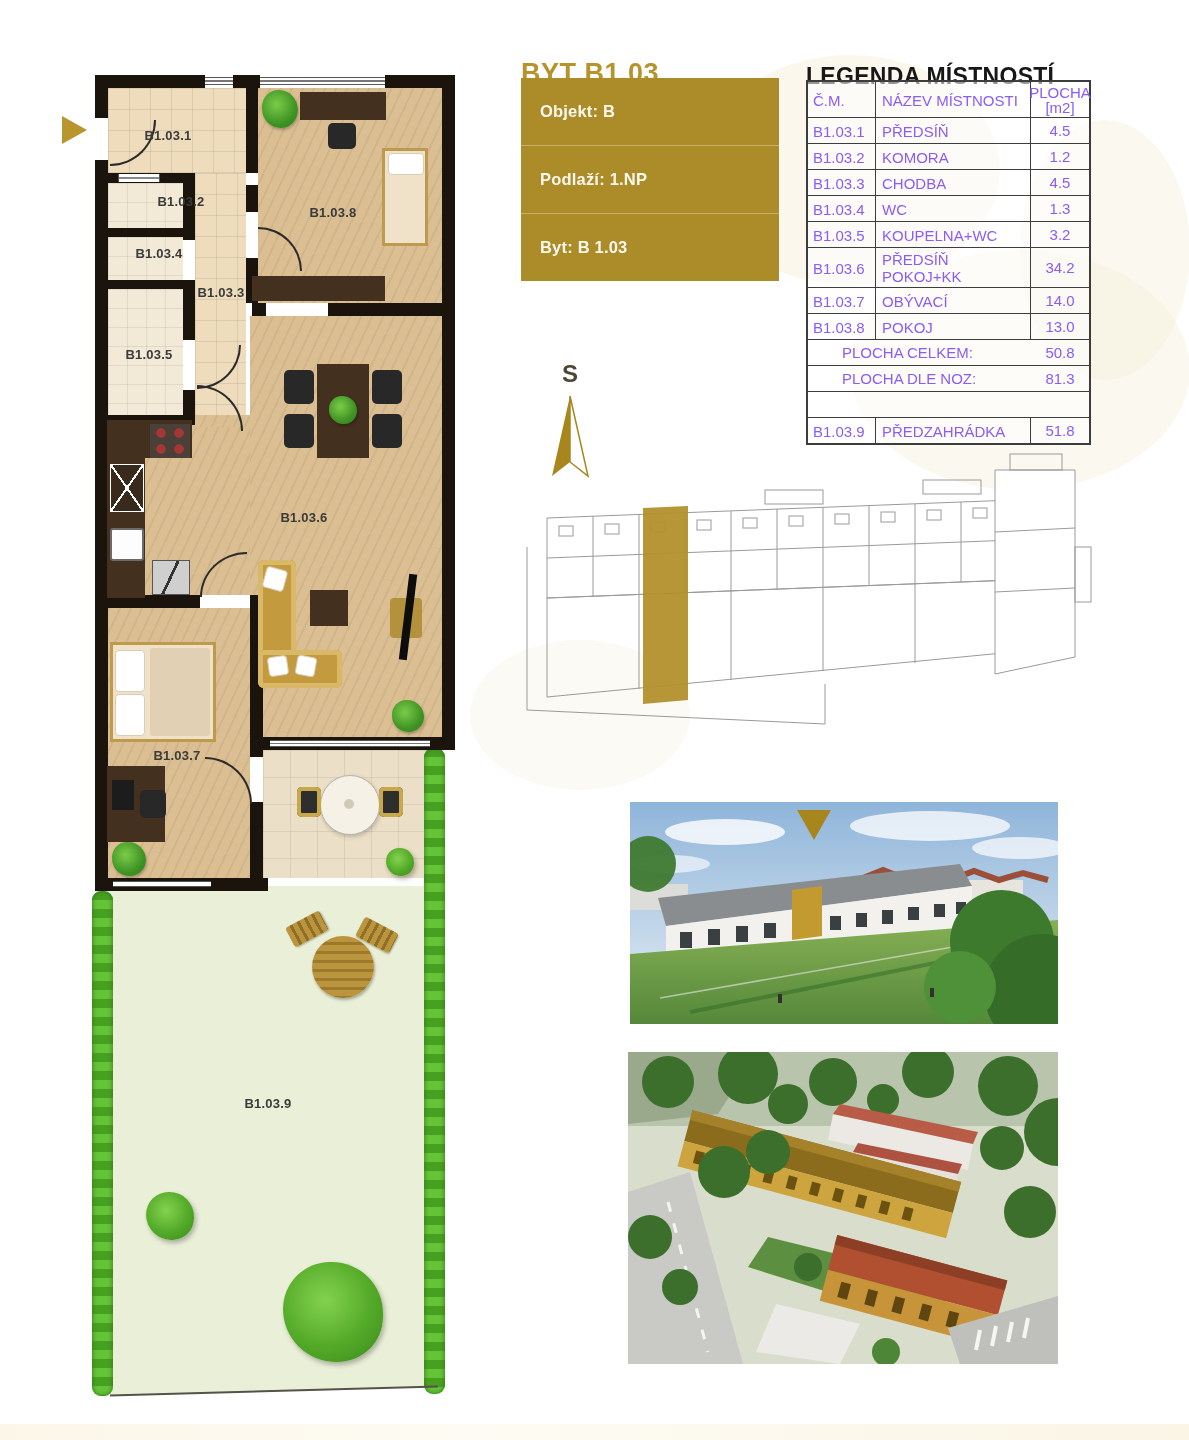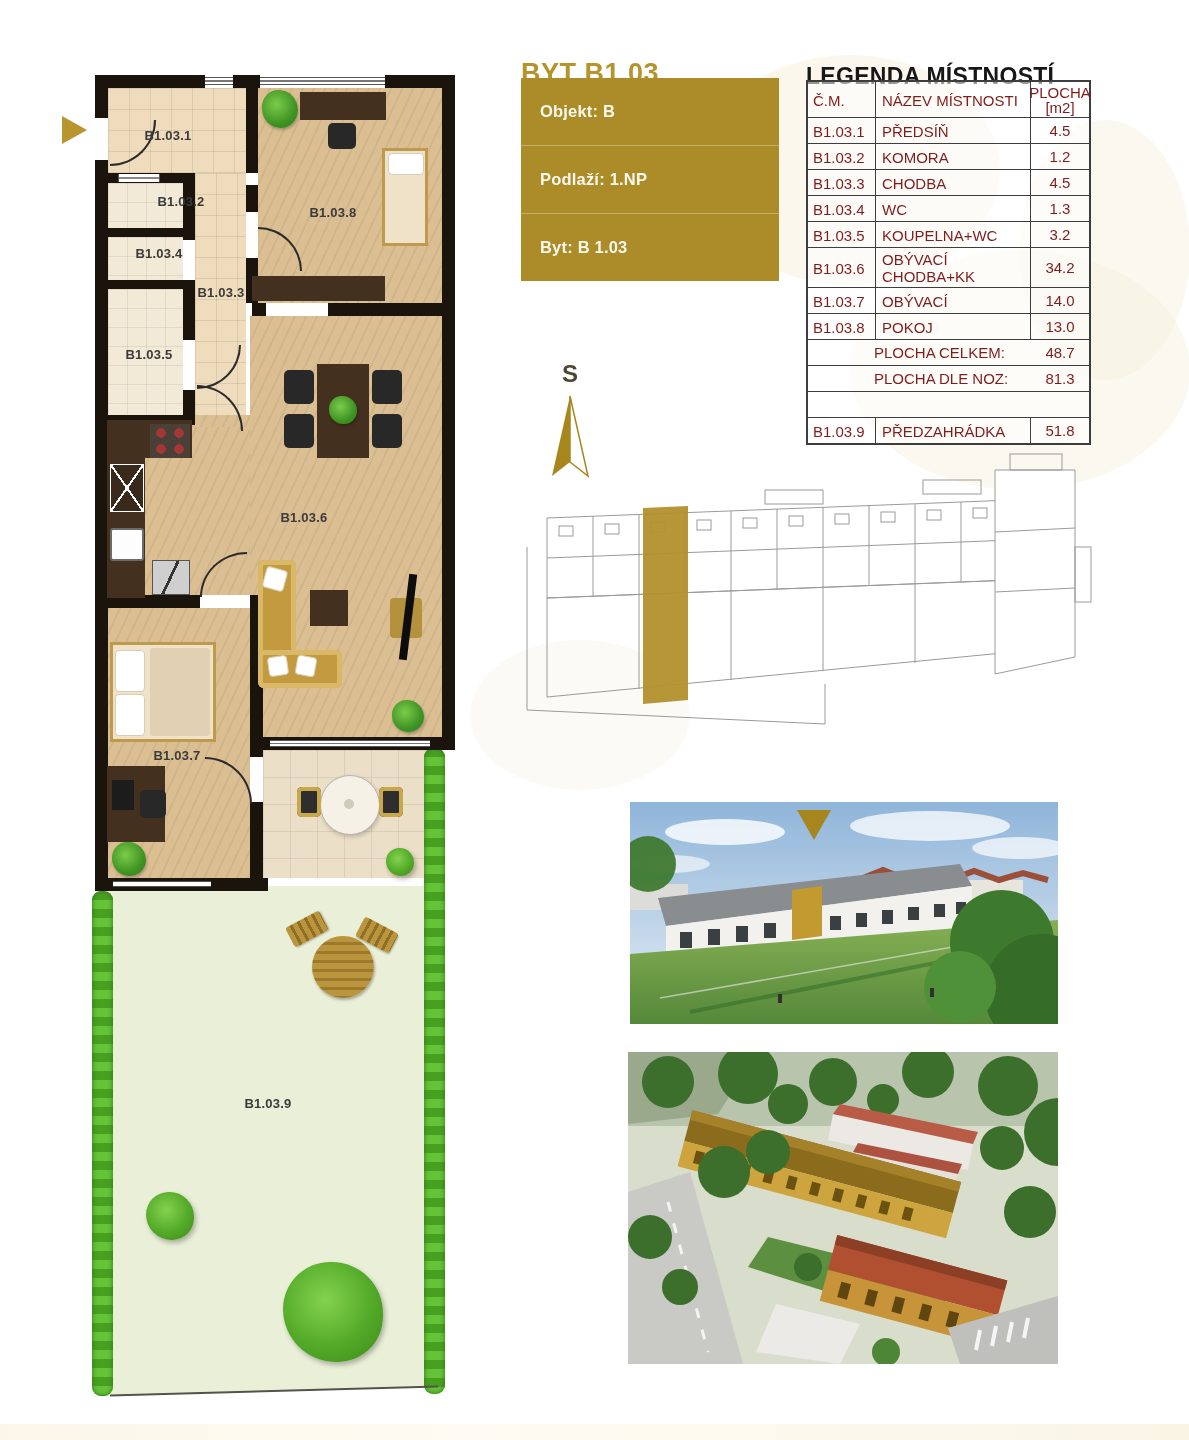--- a/index.html
+++ b/index.html
@@ -59,29 +59,29 @@
             display:flex;flex-direction:column;}
   .info-row{flex:1;display:flex;align-items:center;padding-left:19px;
             font-size:16.5px;font-weight:700;color:#fcf8ee;letter-spacing:.2px;}
   .info-row + .info-row{border-top:1px solid rgba(255,255,255,.30);}
   .compass{position:absolute;left:544px;top:360px;width:52px;text-align:center;}
   .compass-letter{font-size:24px;font-weight:700;color:#4d4733;margin-bottom:4px;}
   
   .legend-heading{position:absolute;left:806px;top:44px;font-size:23px;font-weight:600;
                   color:#171717;letter-spacing:.3px;}
   .legend-table{position:absolute;left:806px;top:80px;width:281px;border:2px solid #3d3d3d;
-                font-size:15px;color:#7f1d1d;background:rgba(255,255,255,.55);}
+                font-size:15px;color:#8b5cf6;background:rgba(255,255,255,.55);}
   .lt-row{display:flex;align-items:stretch;min-height:25px;}
   .lt-row + .lt-row{border-top:1.5px solid #3d3d3d;}
   .lt-c1{width:60px;border-right:1.5px solid #3d3d3d;padding:3px 2px 2px 5px;display:flex;align-items:center;}
   .lt-c2{flex:1;border-right:1.5px solid #3d3d3d;padding:3px 4px 2px 6px;display:flex;align-items:center;}
   .lt-c3{width:54px;display:flex;align-items:center;justify-content:center;padding:2px;}
   .lt-head{min-height:35px;}
   .lt-head .lt-c3{flex-direction:column;line-height:15px;justify-content:center;}
-  .lt-lbl{flex:1;display:flex;align-items:center;padding-left:66px;}
+  .lt-lbl{flex:1;display:flex;align-items:center;padding-left:34px;}
   .lt-spacer{height:22px;}
   
   .entry-arrow{position:absolute;left:62px;top:116px;width:0;height:0;
      border-top:14px solid transparent;border-bottom:14px solid transparent;
      border-left:25px solid #b8952e;}
 </style>
 </head>
 <body>
 
 <div class="page">
@@ -306,36 +306,36 @@
       <div class="lt-c2">WC</div>
       <div class="lt-c3">1.3</div>
     </div>
     <div class="lt-row">
       <div class="lt-c1">B1.03.5</div>
       <div class="lt-c2">KOUPELNA+WC</div>
       <div class="lt-c3">3.2</div>
     </div>
     <div class="lt-row">
       <div class="lt-c1">B1.03.6</div>
-      <div class="lt-c2">OBÝVACÍ CHODBA+KK</div>
+      <div class="lt-c2">PŘEDSÍŇ POKOJ+KK</div>
       <div class="lt-c3">34.2</div>
     </div>
     <div class="lt-row">
       <div class="lt-c1">B1.03.7</div>
       <div class="lt-c2">OBÝVACÍ</div>
       <div class="lt-c3">14.0</div>
     </div>
     <div class="lt-row">
       <div class="lt-c1">B1.03.8</div>
       <div class="lt-c2">POKOJ</div>
       <div class="lt-c3">13.0</div>
     </div>
     <div class="lt-row">
       <div class="lt-lbl">PLOCHA CELKEM:</div>
-      <div class="lt-c3">48.7</div>
+      <div class="lt-c3">50.8</div>
     </div>
     <div class="lt-row">
       <div class="lt-lbl">PLOCHA DLE NOZ:</div>
       <div class="lt-c3">81.3</div>
     </div>
     <div class="lt-row lt-spacer"></div>
     <div class="lt-row">
       <div class="lt-c1">B1.03.9</div>
       <div class="lt-c2">PŘEDZAHRÁDKA</div>
       <div class="lt-c3">51.8</div>

